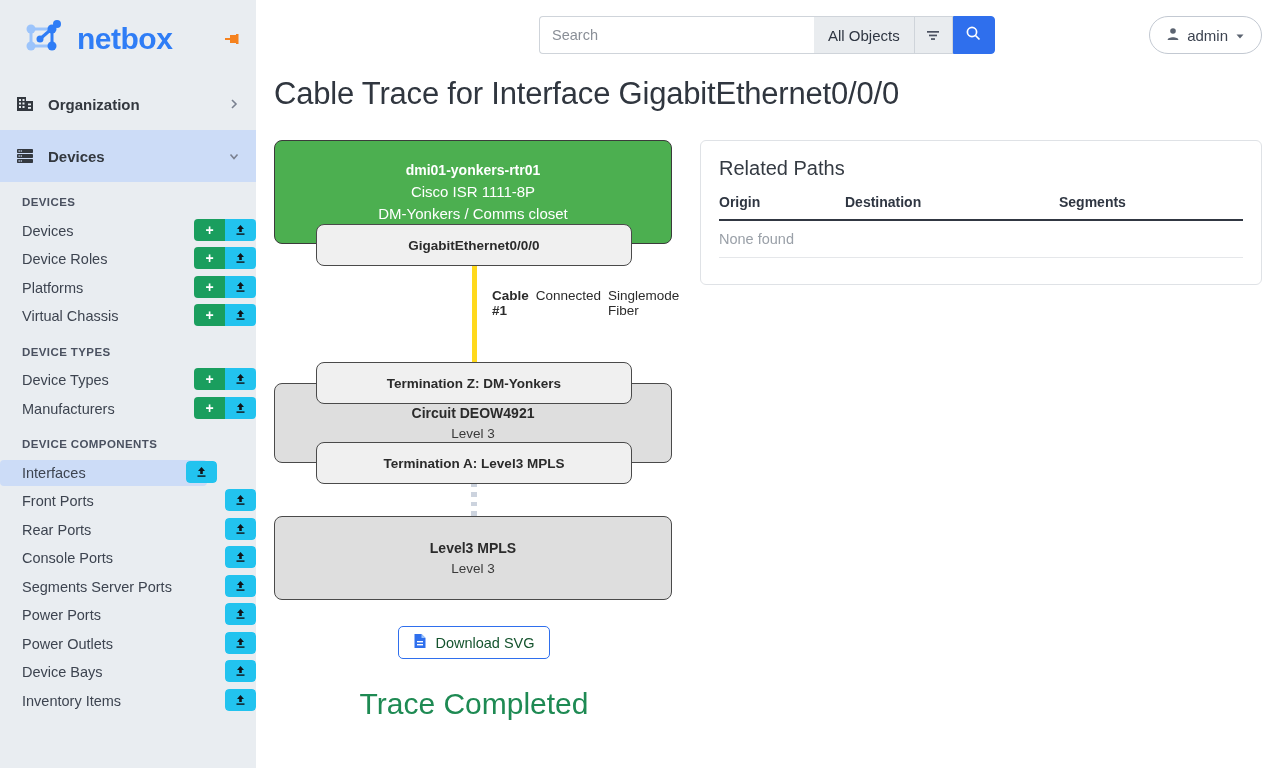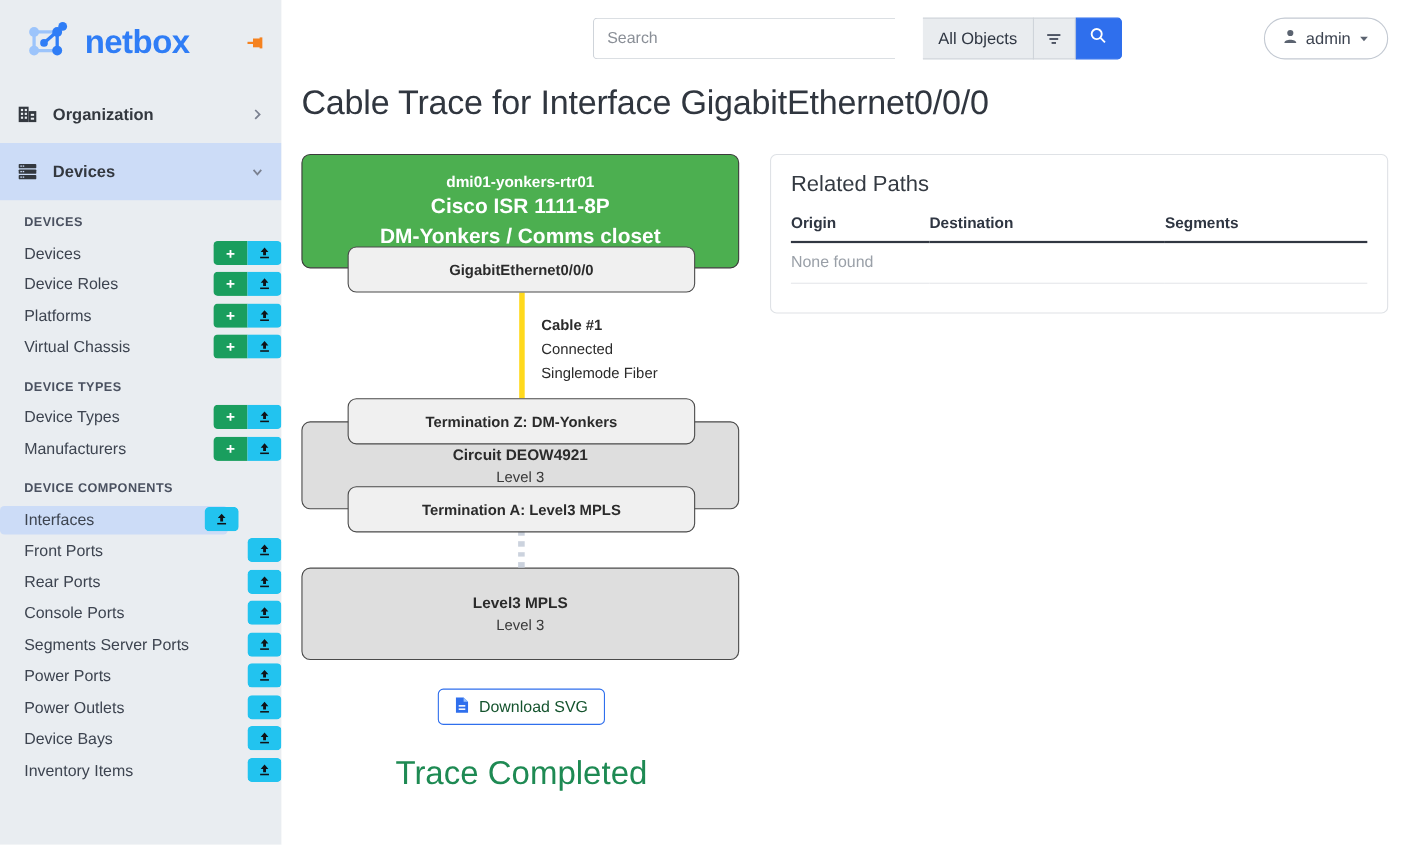--- a/index.html
+++ b/index.html
@@ -78,21 +78,21 @@
     width: 275px; height: 38px; border: 1px solid #cfd4da;
     border-right: none; border-radius: 4px 0 0 4px;
     padding: 0 12px; font-size: 14.5px; color: #30363f;
     background: #fff; outline: none;
     font-family: "Liberation Sans", sans-serif;
   }
   .search-input::placeholder { color: #8a8f97; }
   .all-objects {
     height: 38px; display: flex; align-items: center; padding: 0 14px;
     background: #e9ecef; border: 1px solid #cfd4da; border-left: none;
-    font-size: 15px; color: #2f3642; cursor: pointer; white-space: nowrap; margin-left: 25px;
+    font-size: 15px; color: #2f3642; cursor: pointer; white-space: nowrap;
   }
   .filter-btn {
     height: 38px; width: 38px; display: flex; align-items: center; justify-content: center;
     background: #e9ecef; border: 1px solid #cfd4da; border-left: none; cursor: pointer;
   }
   .search-btn {
     height: 38px; width: 42px; display: flex; align-items: center; justify-content: center;
     background: #2f6fed; border: 1px solid #2f6fed; border-radius: 0 4px 4px 0; cursor: pointer;
   }
   .user-menu {
@@ -110,38 +110,38 @@
 
   
   .trace-col { width: 400px; flex: 0 0 400px; position: relative; }
   .node-device {
     width: 398px; height: 104px; background: #4caf50;
     border: 1px solid #3b3b3b; border-radius: 8px;
     display: flex; flex-direction: column; align-items: center; justify-content: center;
     color: #fff; gap: 5px;
   }
   .node-device .n1 { font-size: 14px; font-weight: 700; }
-  .node-device .n2, .node-device .n3 { font-size: 19px; font-weight: 700; }
+  .node-device .n2, .node-device .n3 { font-size: 15px; font-weight: 400; }
 
   .term-box {
     width: 316px; height: 42px; margin: -20px auto 0 auto;
     background: #f0f0f0; border: 1px solid #4a4a4a; border-radius: 8px;
     display: flex; align-items: center; justify-content: center;
     font-size: 13.5px; font-weight: 700; color: #2b2b2b;
     position: relative; z-index: 3;
   }
 
   .cable-area { position: relative; height: 96px; }
   .cable-line {
     position: absolute; left: 198px; top: 0; width: 5px; height: 96px;
     background: #ffd91c;
   }
   .cable-labels {
     position: absolute; left: 218px; top: 22px;
-    display: flex; flex-direction: column; gap: 7px;
+    display: flex; flex-direction: row; gap: 7px;
   }
   .cable-labels .cl1 { font-size: 13.5px; font-weight: 700; color: #2b2b2b; }
   .cable-labels .cl2, .cable-labels .cl3 { font-size: 13.5px; color: #2b2b2b; }
 
   .circuit-wrap { position: relative; }
   .circuit-box {
     width: 398px; height: 80px; background: #dedede;
     border: 1px solid #4a4a4a; border-radius: 8px;
     display: flex; flex-direction: column; align-items: center; justify-content: center;
     gap: 5px; margin-top: -21px;

